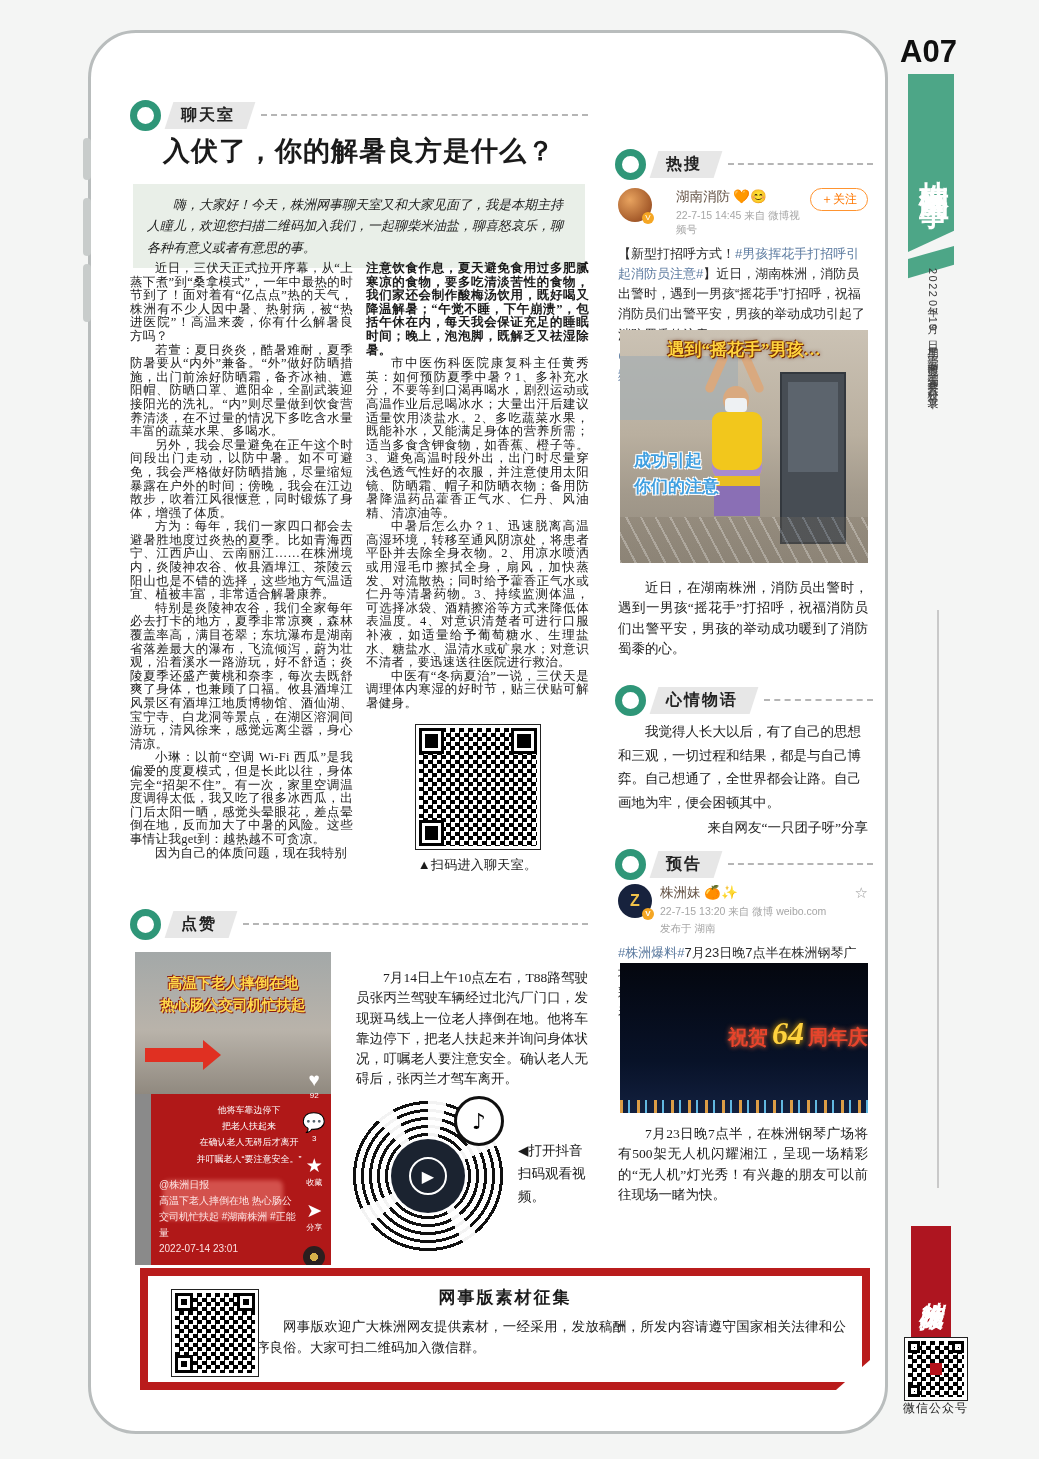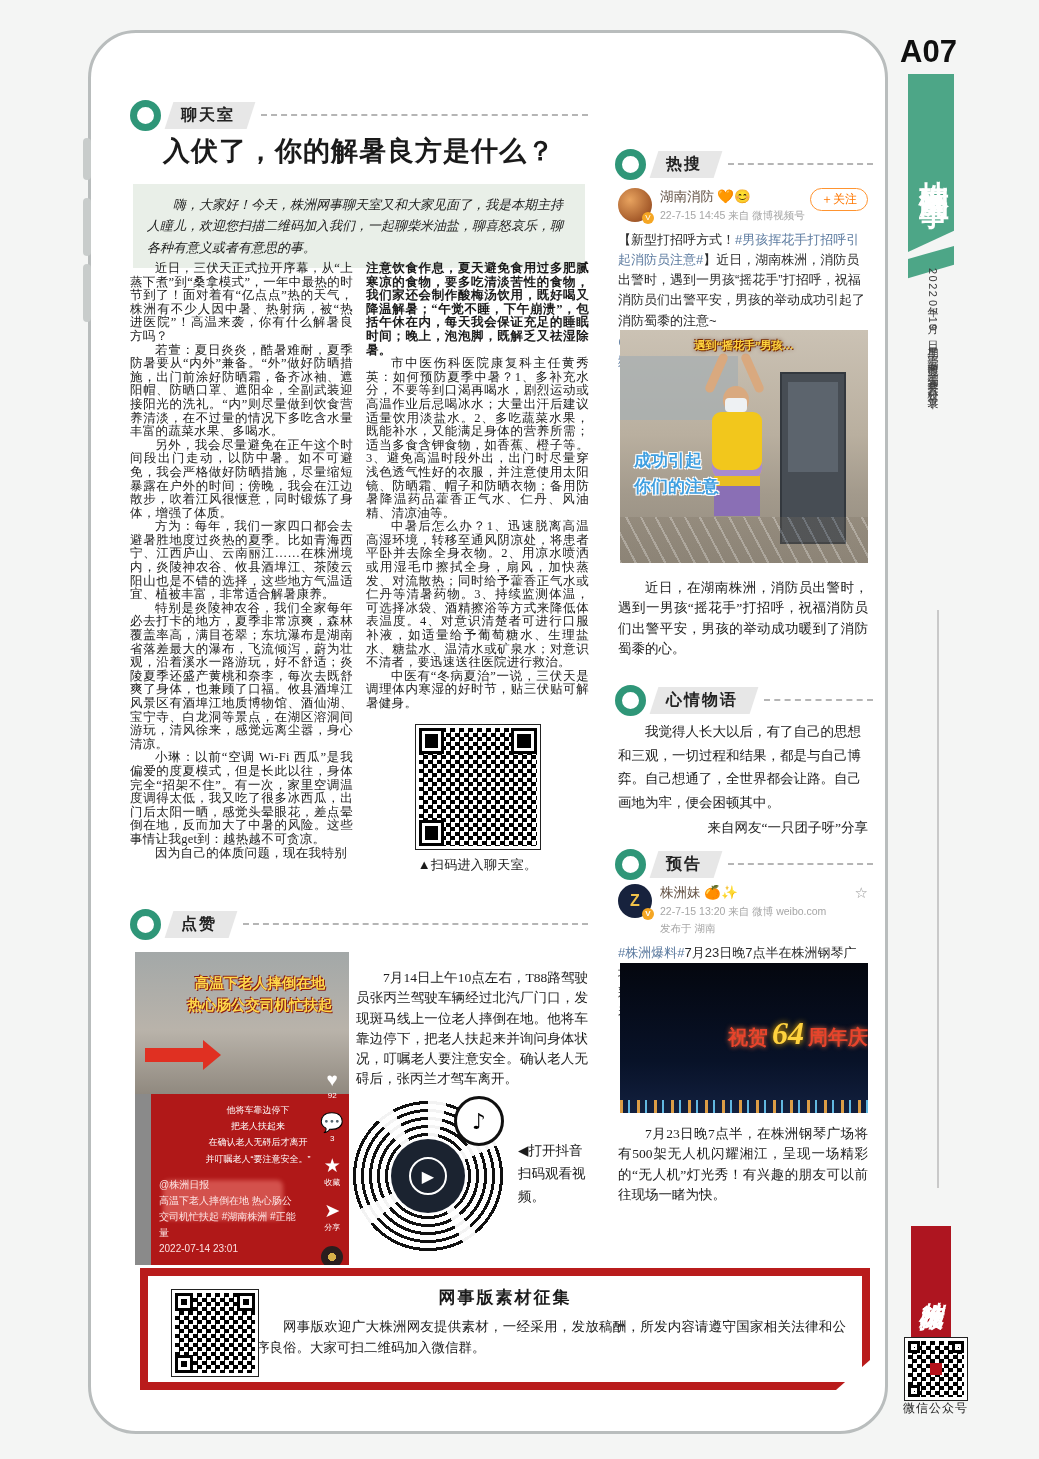--- a/index.html
+++ b/index.html
@@ -46,21 +46,21 @@
   .wb-time{font-size:10.5px;color:#a6a6a6;font-family:"Liberation Sans",sans-serif;margin-top:3px;}
   .follow-btn{margin-left:auto;border:1px solid #ff9430;color:#ff7700;font-size:12px;
               border-radius:12px;padding:2px 10px;background:#fff;font-family:"Liberation Sans",sans-serif;white-space:nowrap;}
   .wb-text{font-size:13px;line-height:1.55;color:#2b2b2b;font-family:"Liberation Sans",sans-serif;margin-top:7px;}
   .blue{color:#5b7a9f;}
   .summary{font-size:13.5px;line-height:1.5;text-align:justify;}
   .summary p{margin:0;text-indent:2em;}
   
   .hs-img{position:absolute;left:620px;top:330px;width:248px;height:233px;overflow:hidden;
           background:linear-gradient(180deg,#cbc2b4 0,#b9af9f 45%,#a39a8c 70%,#938b7e 100%);}
-  .hs-banner{position:absolute;left:0;top:8px;width:100%;text-align:center;font-size:11px;font-weight:bold;
+  .hs-banner{position:absolute;left:0;top:8px;width:100%;text-align:center;font-size:17px;font-weight:bold;
              color:#ffd53e;text-shadow:1px 1px 0 #7a2c00,-1px -1px 0 #7a2c00,0 0 4px #5d1f00;}
   .booth{position:absolute;right:22px;top:42px;width:62px;height:168px;background:#474d54;border:2px solid #33383e;}
   .booth::after{content:"";position:absolute;left:6px;top:8px;right:6px;height:90px;background:#5c646d;}
   .shelter{position:absolute;left:0;top:26px;width:118px;height:64px;background:#a7afb2;opacity:.75;}
   .boy-head{position:absolute;left:103px;top:56px;width:26px;height:28px;border-radius:50%;background:#d9a97f;}
   .boy-mask{position:absolute;left:105px;top:68px;width:22px;height:14px;border-radius:4px;background:#eef1f3;}
   .boy-arm{position:absolute;width:9px;height:42px;background:#d9a97f;border-radius:5px;}
   .arm-l{left:92px;top:22px;transform:rotate(24deg);}
   .arm-r{left:128px;top:22px;transform:rotate(-24deg);}
   .boy-shirt{position:absolute;left:92px;top:82px;width:50px;height:66px;border-radius:9px;background:#f2c71c;box-shadow:inset 0 -8px 0 #a88bd0;}
@@ -74,21 +74,21 @@
          background:linear-gradient(180deg,#04070f 0,#081228 65%,#12203f 100%);}
   .drone-txt{position:absolute;width:100%;top:52px;text-align:right;}
   .dr-red{color:#e8442c;font-size:20px;font-weight:bold;text-shadow:0 0 5px #ff6a3a;}
   .dr-num{color:#ffd23e;font-size:32px;font-weight:bold;font-style:italic;text-shadow:0 0 6px #ffb400;}
   .city{position:absolute;bottom:0;left:0;width:100%;height:13px;opacity:.85;
         background:repeating-linear-gradient(90deg,#ffb347 0 3px,transparent 3px 8px,#6fd3ff 8px 10px,transparent 10px 17px);}
   
   .mood-text{font-size:13.5px;line-height:1.75;text-indent:2em;margin:0;}
   .mood-credit{font-size:13.5px;text-align:right;margin-top:4px;}
   
-  .video{position:absolute;left:135px;top:952px;width:196px;height:313px;overflow:hidden;background:#8a8a8a;padding-left:18px;}
+  .video{position:absolute;left:135px;top:952px;width:196px;height:313px;overflow:hidden;background:#8a8a8a;}
   .v-top{position:absolute;top:0;left:0;width:100%;height:142px;
          background:linear-gradient(180deg,#a3a8a8 0,#b9b3aa 55%,#90897f 100%);}
   .v-title{position:absolute;top:20px;width:100%;text-align:center;font-size:14.5px;font-weight:bold;color:#ffd94a;
            text-shadow:1px 1px 0 #8c1d12,-1px -1px 0 #8c1d12;line-height:1.55;}
   .v-arrow{position:absolute;left:10px;top:96px;width:58px;height:14px;background:#e03022;}
   .v-arrow::after{content:"";position:absolute;right:-18px;top:-8px;border-left:18px solid #e03022;
                   border-top:15px solid transparent;border-bottom:15px solid transparent;}
   .v-red{position:absolute;top:142px;left:16px;width:100%;height:171px;background:#b01818;}
   .v-lines{margin-top:8px;text-align:center;font-size:9px;color:#fff;line-height:1.8;font-family:"Liberation Sans",sans-serif;}
   .v-blur{position:absolute;left:12px;top:86px;width:120px;height:40px;border-radius:6px;
@@ -255,21 +255,21 @@
     <span class="donut"></span>
     <span class="sec-label"><span>热搜</span></span>
     <span class="dash"></span>
   </div>
 
   <div class="abs" style="left:618px;top:188px;width:250px;">
     <div class="wb-head">
       <div class="avatar av1">
         <span class="vbadge vblue">V</span>
       </div>
-      <div style="margin-left:8px;">
+      <div style="margin-left:24px;">
         <div class="wb-name"><span>湖南消防</span> <span>🧡😊</span></div>
         <div class="wb-time">22-7-15 14:45 来自 微博视频号</div>
       </div>
       <span class="follow-btn">＋关注</span>
     </div>
     <div class="wb-text">
       <span>【新型打招呼方式！</span><span class="blue">#男孩挥花手打招呼引起消防员注意#</span><span>】近日，湖南株洲，消防员出警时，遇到一男孩“摇花手”打招呼，祝福消防员们出警平安，男孩的举动成功引起了消防蜀黍的注意~</span>
       <div class="blue">@株洲消防 #蓝V视界# L湖南消防的微博视频</div>
     </div>
   </div>

